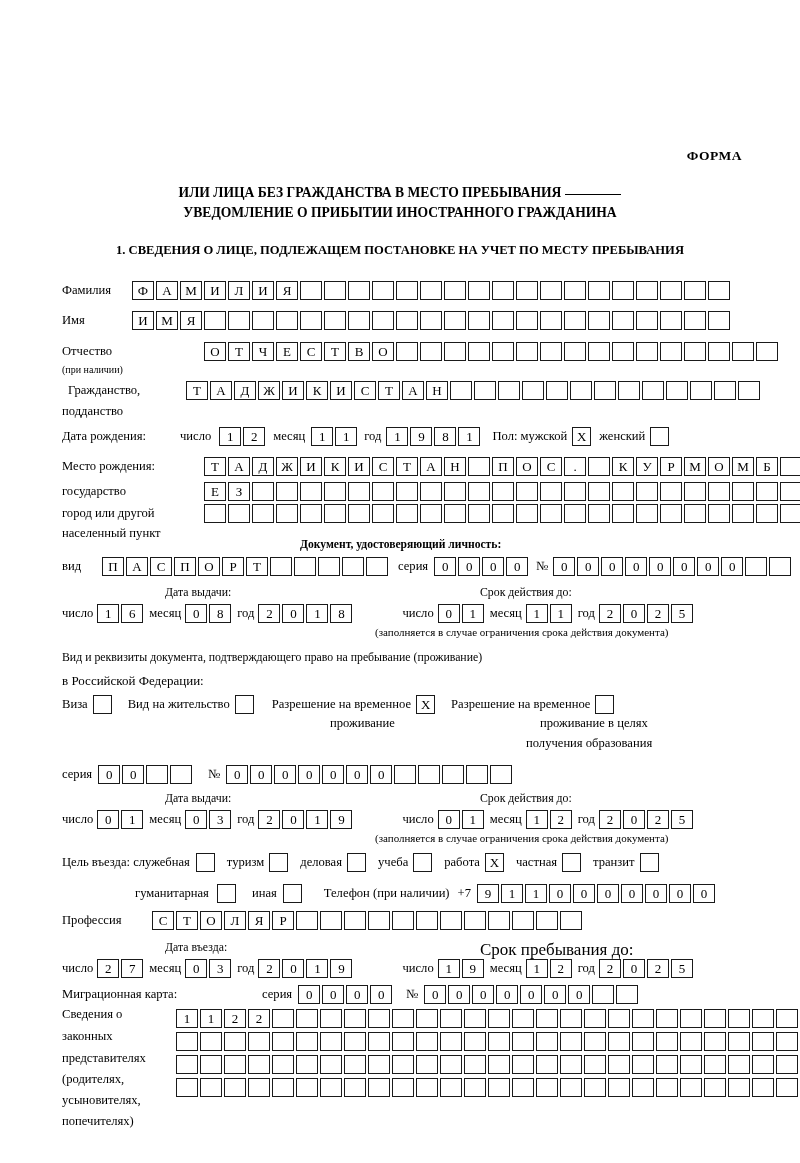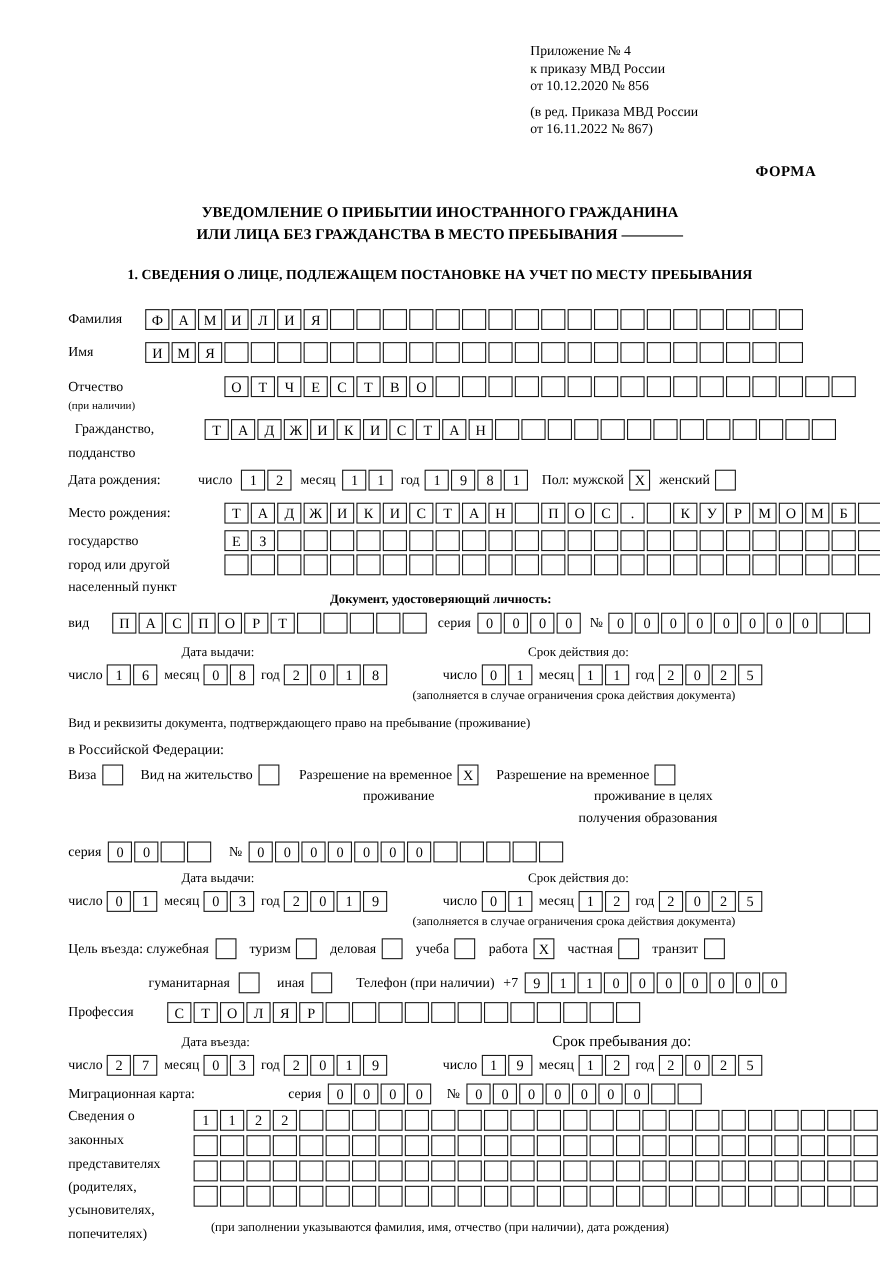--- a/index.html
+++ b/index.html
@@ -110,34 +110,26 @@
     text-align: center;
     font-size: 11.4px;
   }
   .bold { font-weight: bold; }
 </style>
 </head>
 <body>
 
 <div class="page">
 
-  <div class="header-block">
-    <div>Приложение № 4</div>
-    <div>к приказу МВД России</div>
-    <div>от 10.12.2020 № 856</div>
-    <div class="gap"></div>
-    <div>(в ред. Приказа МВД России</div>
-    <div>от 16.11.2022 № 867)</div>
-  </div>
 
   <div class="forma">ФОРМА</div>
 
   <div class="doc-title">
+    <div><span>ИЛИ ЛИЦА БЕЗ ГРАЖДАНСТВА В МЕСТО ПРЕБЫВАНИЯ</span><span class="underline-tail"></span></div>
     <div>УВЕДОМЛЕНИЕ О ПРИБЫТИИ ИНОСТРАННОГО ГРАЖДАНИНА</div>
-    <div><span>ИЛИ ЛИЦА БЕЗ ГРАЖДАНСТВА В МЕСТО ПРЕБЫВАНИЯ</span><span class="underline-tail"></span></div>
   </div>
 
   <div class="section-title">1. СВЕДЕНИЯ О ЛИЦЕ, ПОДЛЕЖАЩЕМ ПОСТАНОВКЕ НА УЧЕТ ПО МЕСТУ ПРЕБЫВАНИЯ</div>
 
   <div class="row" style="top:281px; left:62px;">
     <span class="lbl" style="width:70px; display:inline-block;">Фамилия</span>
     <span class="boxes">
         <span class="cell">Ф</span>
         <span class="cell">А</span>
         <span class="cell">М</span>
@@ -628,21 +620,21 @@
         <span class="cell"></span>
         <span class="cell"></span>
         <span class="cell"></span>
       </span>
   </div>
 
   <div class="row" style="top:940px; left:165px;">
     <span class="lbl" style="font-size:11.8px;">Дата въезда:</span>
   </div>
   <div class="row" style="top:940px; left:480px;">
-    <span class="lbl" style="font-size:14px;margin-left:22px;">Срок пребывания до:</span>
+    <span class="lbl" style="font-size:17px;">Срок пребывания до:</span>
   </div>
   <div class="row" style="top:959px; left:62px;">
     <span class="lbl" style="margin-right:4px;">число</span>
     <span class="boxes">
         <span class="cell">2</span>
         <span class="cell">7</span>
       </span>
     <span class="lbl" style="margin:0 4px;">месяц</span>
     <span class="boxes">
         <span class="cell">0</span>
@@ -830,15 +822,14 @@
         <span class="cell"></span>
         <span class="cell"></span>
         <span class="cell"></span>
         <span class="cell"></span>
         <span class="cell"></span>
         <span class="cell"></span>
         <span class="cell"></span>
       </span>
   </div>
 
-  <div class="center-note" style="top:1110px; left:40px; width:720px;">(при заполнении указываются фамилия, имя, отчество (при наличии), дата рождения)</div>
 
 </div>
 
 </body></html>

